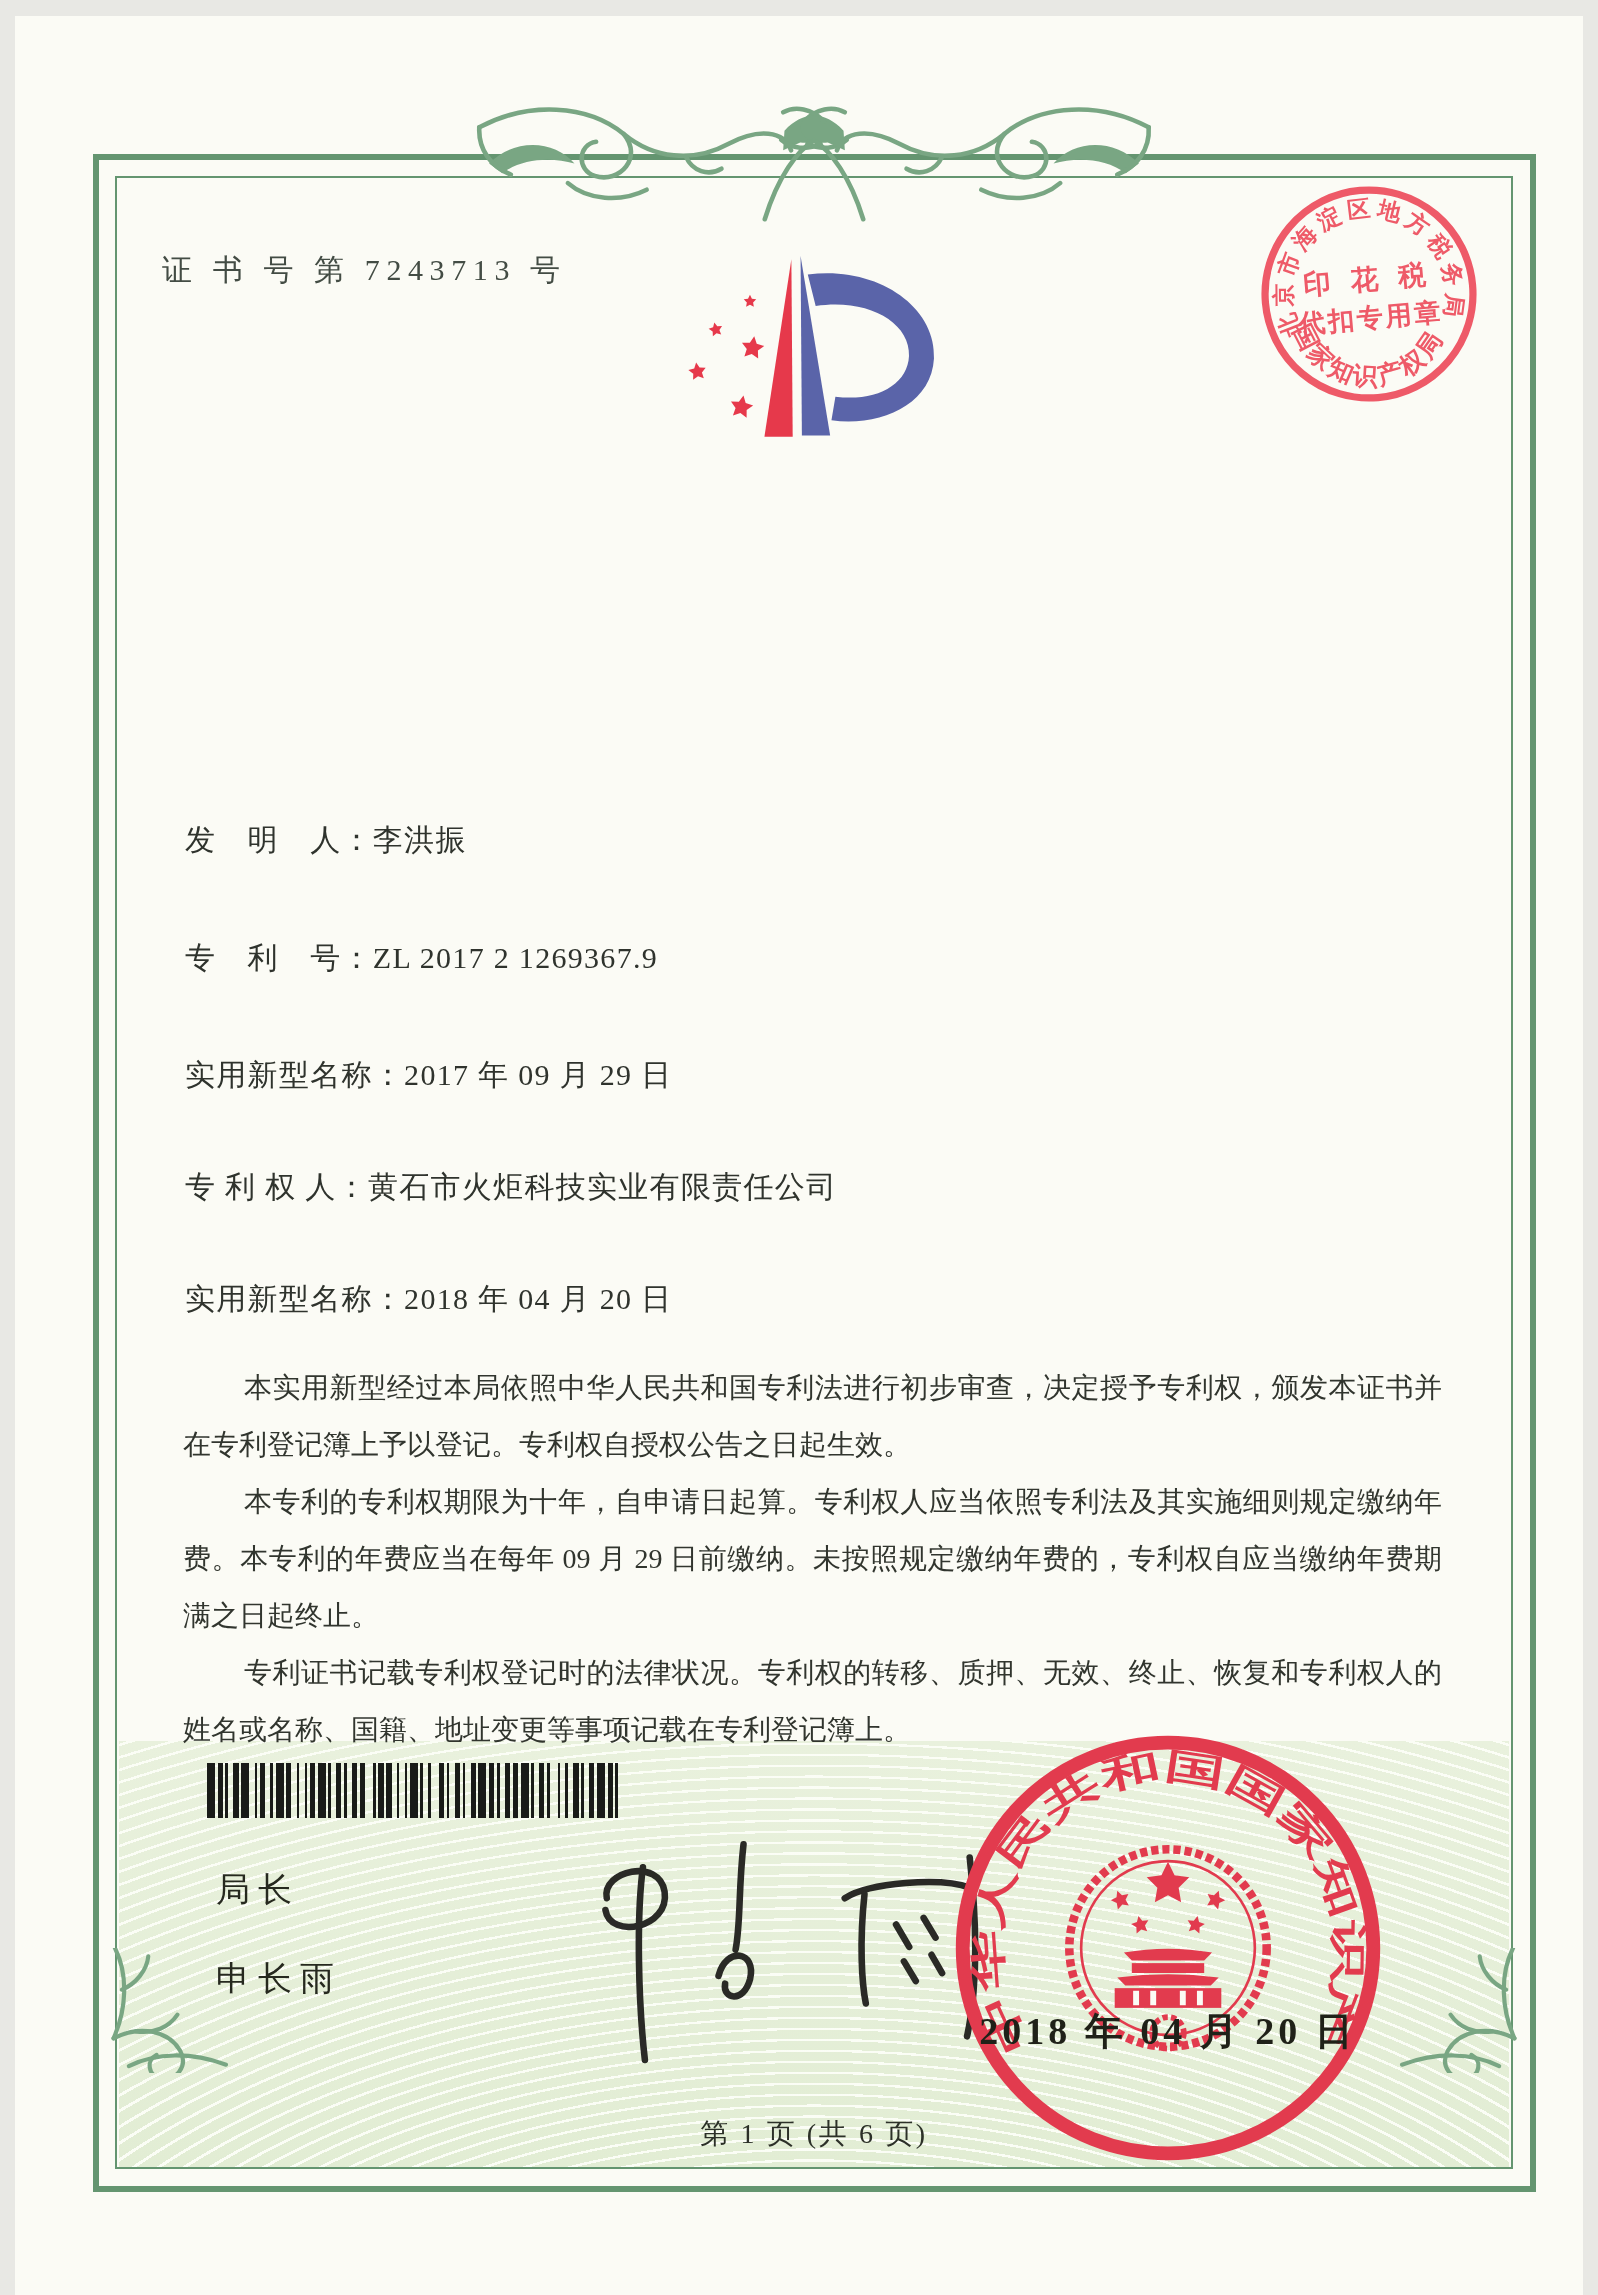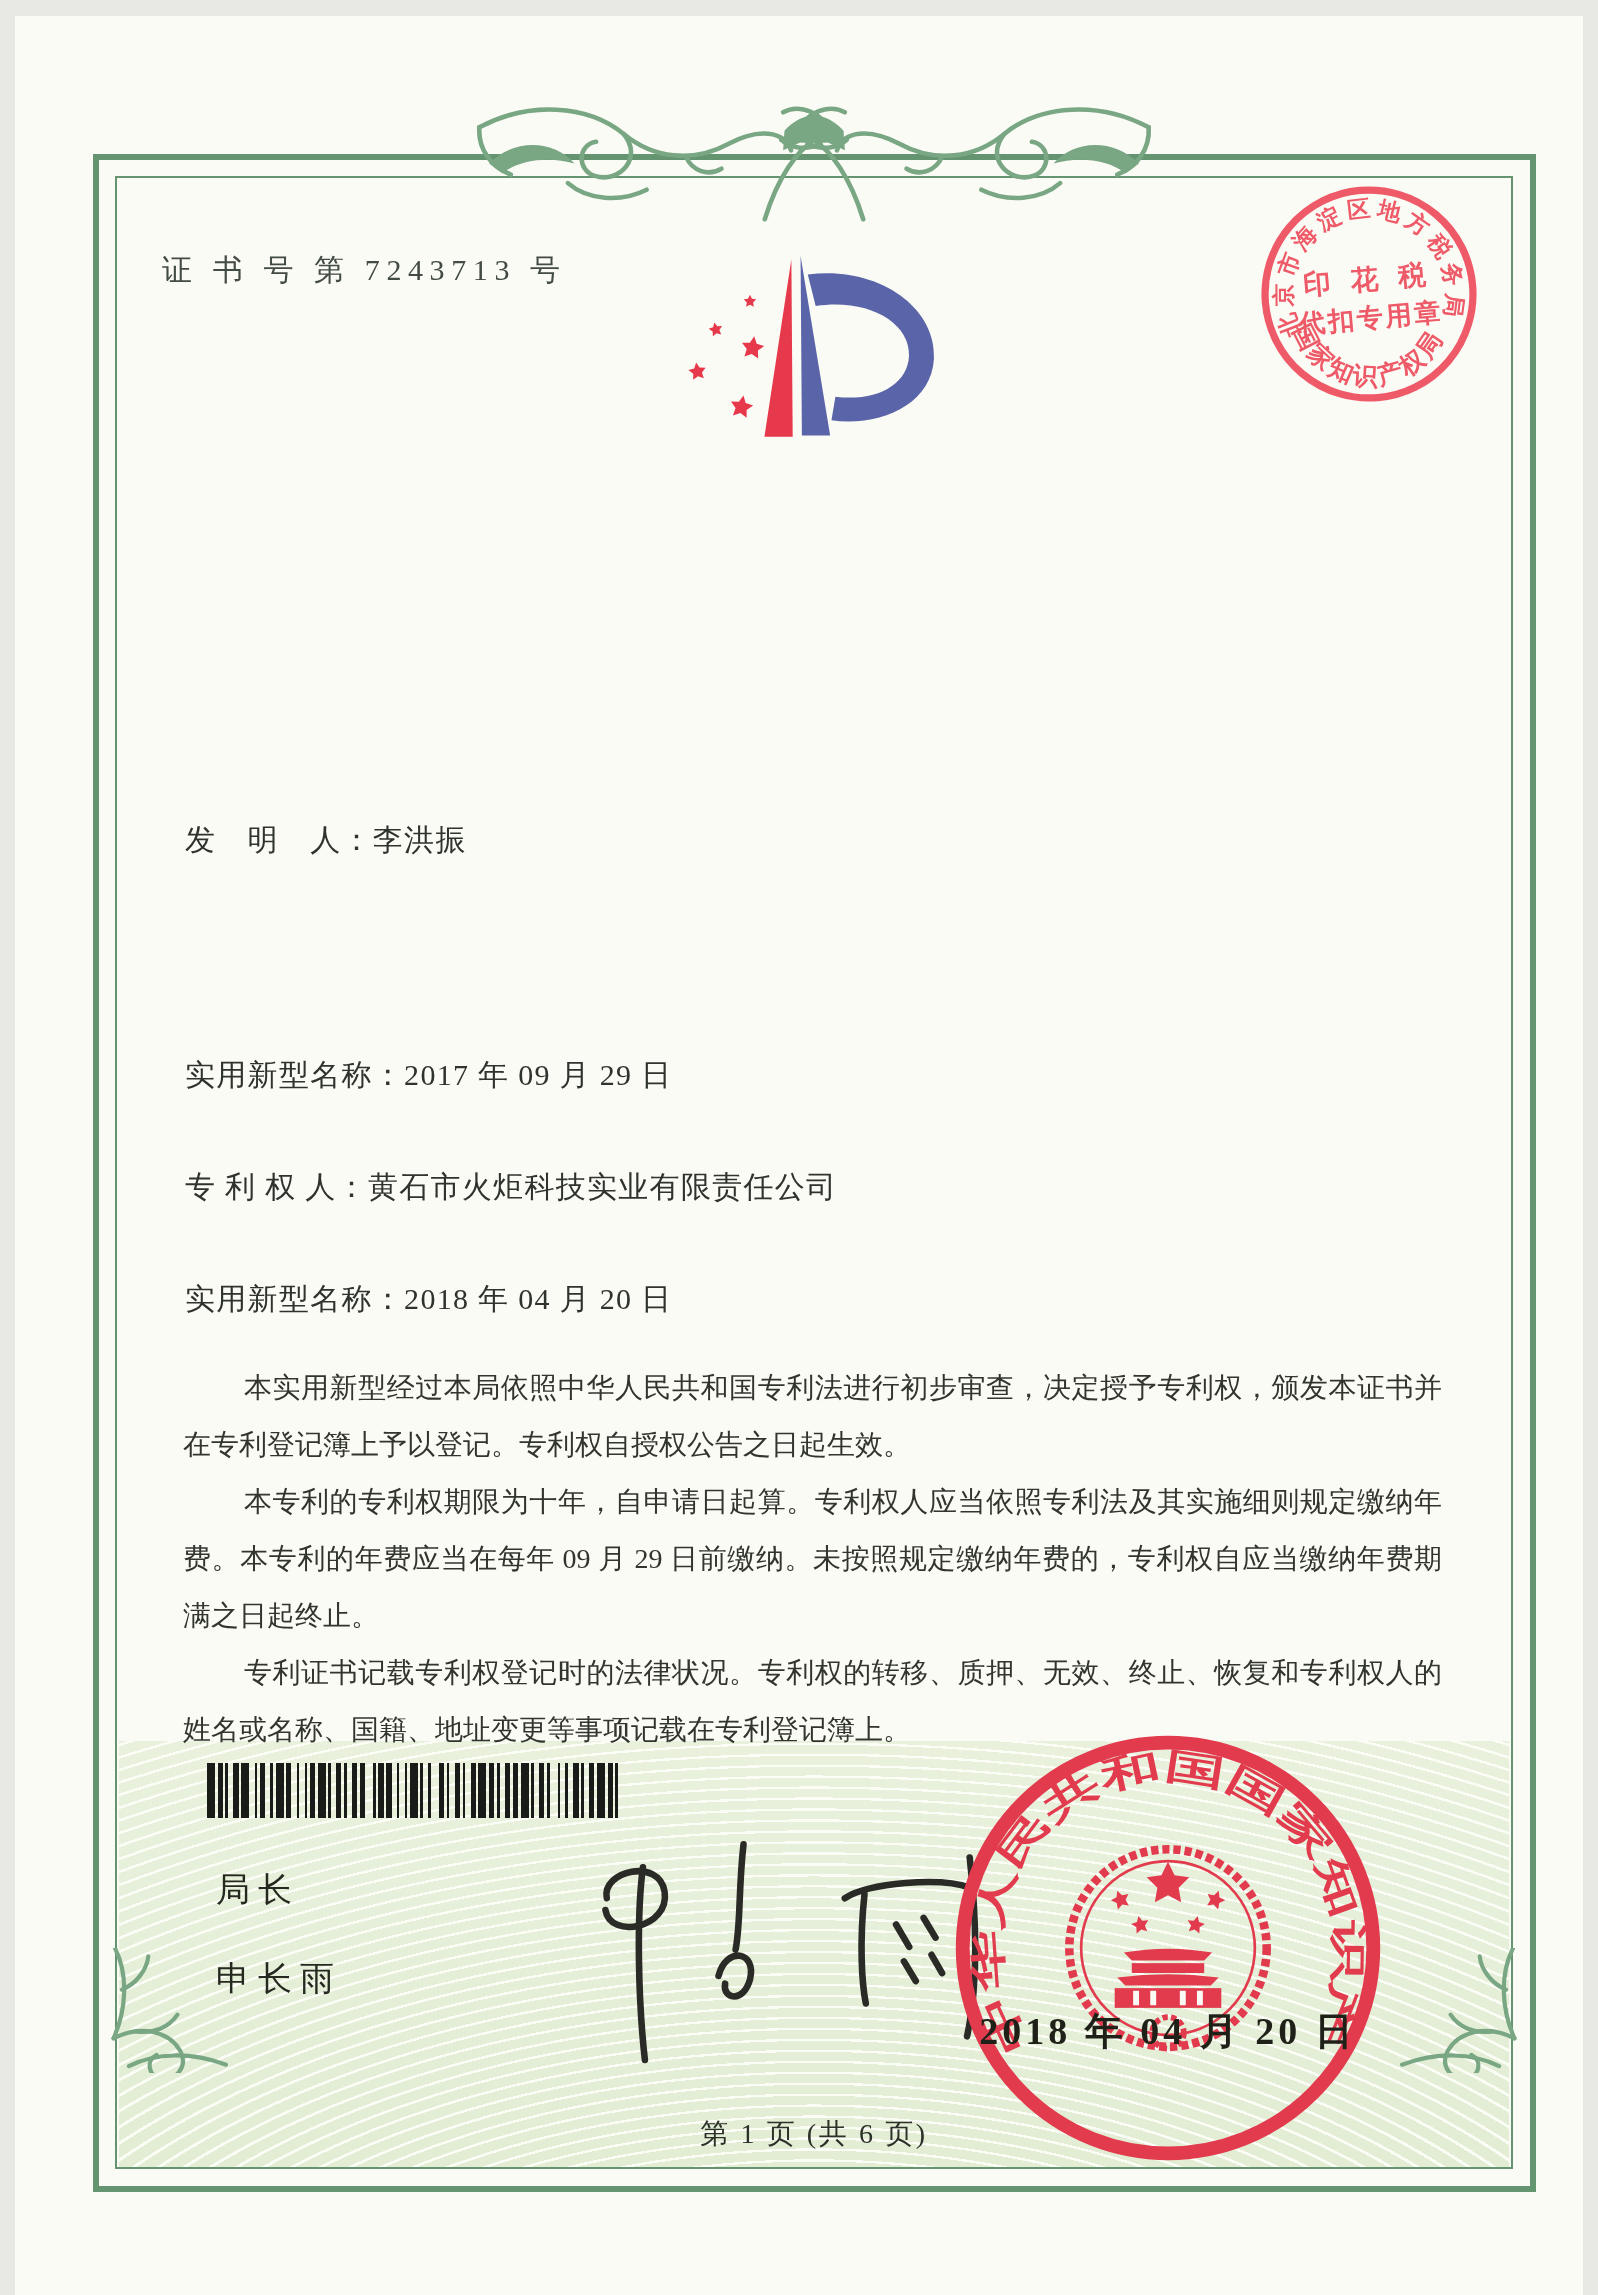--- a/index.html
+++ b/index.html
@@ -130,20 +130,21 @@
     </text>
     <text font-size="38" fill="#ee5a68" font-weight="bold">
       <textPath href="#tax-bottom-arc" startOffset="28" textLength="290">国家知识产权局</textPath>
     </text>
     <text x="190" y="182" text-anchor="middle" font-size="42" letter-spacing="10" fill="#ee5a68" font-weight="bold">印 花 税</text>
     <text x="190" y="240" text-anchor="middle" font-size="40" letter-spacing="4" fill="#ee5a68" font-weight="bold">代扣专用章</text>
   </svg>
 
 
   <div class="field-row f1"><span>发　明　人：</span><span>李洪振</span></div>
+  <div class="field-row f2"><span>专　利　号：</span><span>ZL 2017 2 1269367.9</span></div>
   <div class="field-row f3"><span>实用新型名称：</span><span>2017 年 09 月 29 日</span></div>
   <div class="field-row f4"><span>专 利 权 人：</span><span>黄石市火炬科技实业有限责任公司</span></div>
   <div class="field-row f5"><span>实用新型名称：</span><span>2018 年 04 月 20 日</span></div>
 
   <div class="body-text">
     <p>本实用新型经过本局依照中华人民共和国专利法进行初步审查，决定授予专利权，颁发本证书并在专利登记簿上予以登记。专利权自授权公告之日起生效。</p>
     <p>本专利的专利权期限为十年，自申请日起算。专利权人应当依照专利法及其实施细则规定缴纳年费。本专利的年费应当在每年 09 月 29 日前缴纳。未按照规定缴纳年费的，专利权自应当缴纳年费期满之日起终止。</p>
     <p>专利证书记载专利权登记时的法律状况。专利权的转移、质押、无效、终止、恢复和专利权人的姓名或名称、国籍、地址变更等事项记载在专利登记簿上。</p>
   </div>
 

